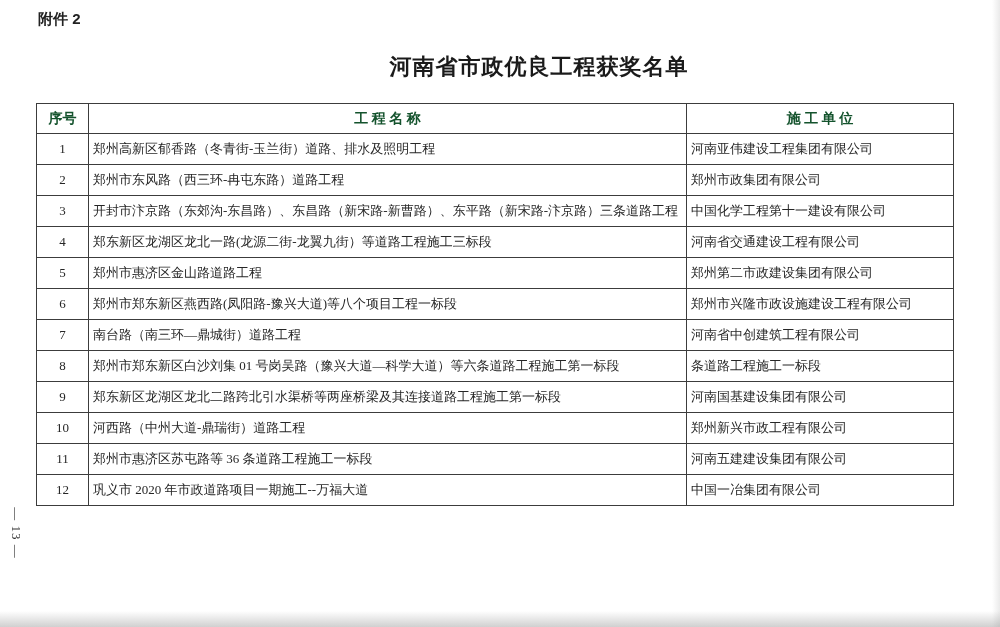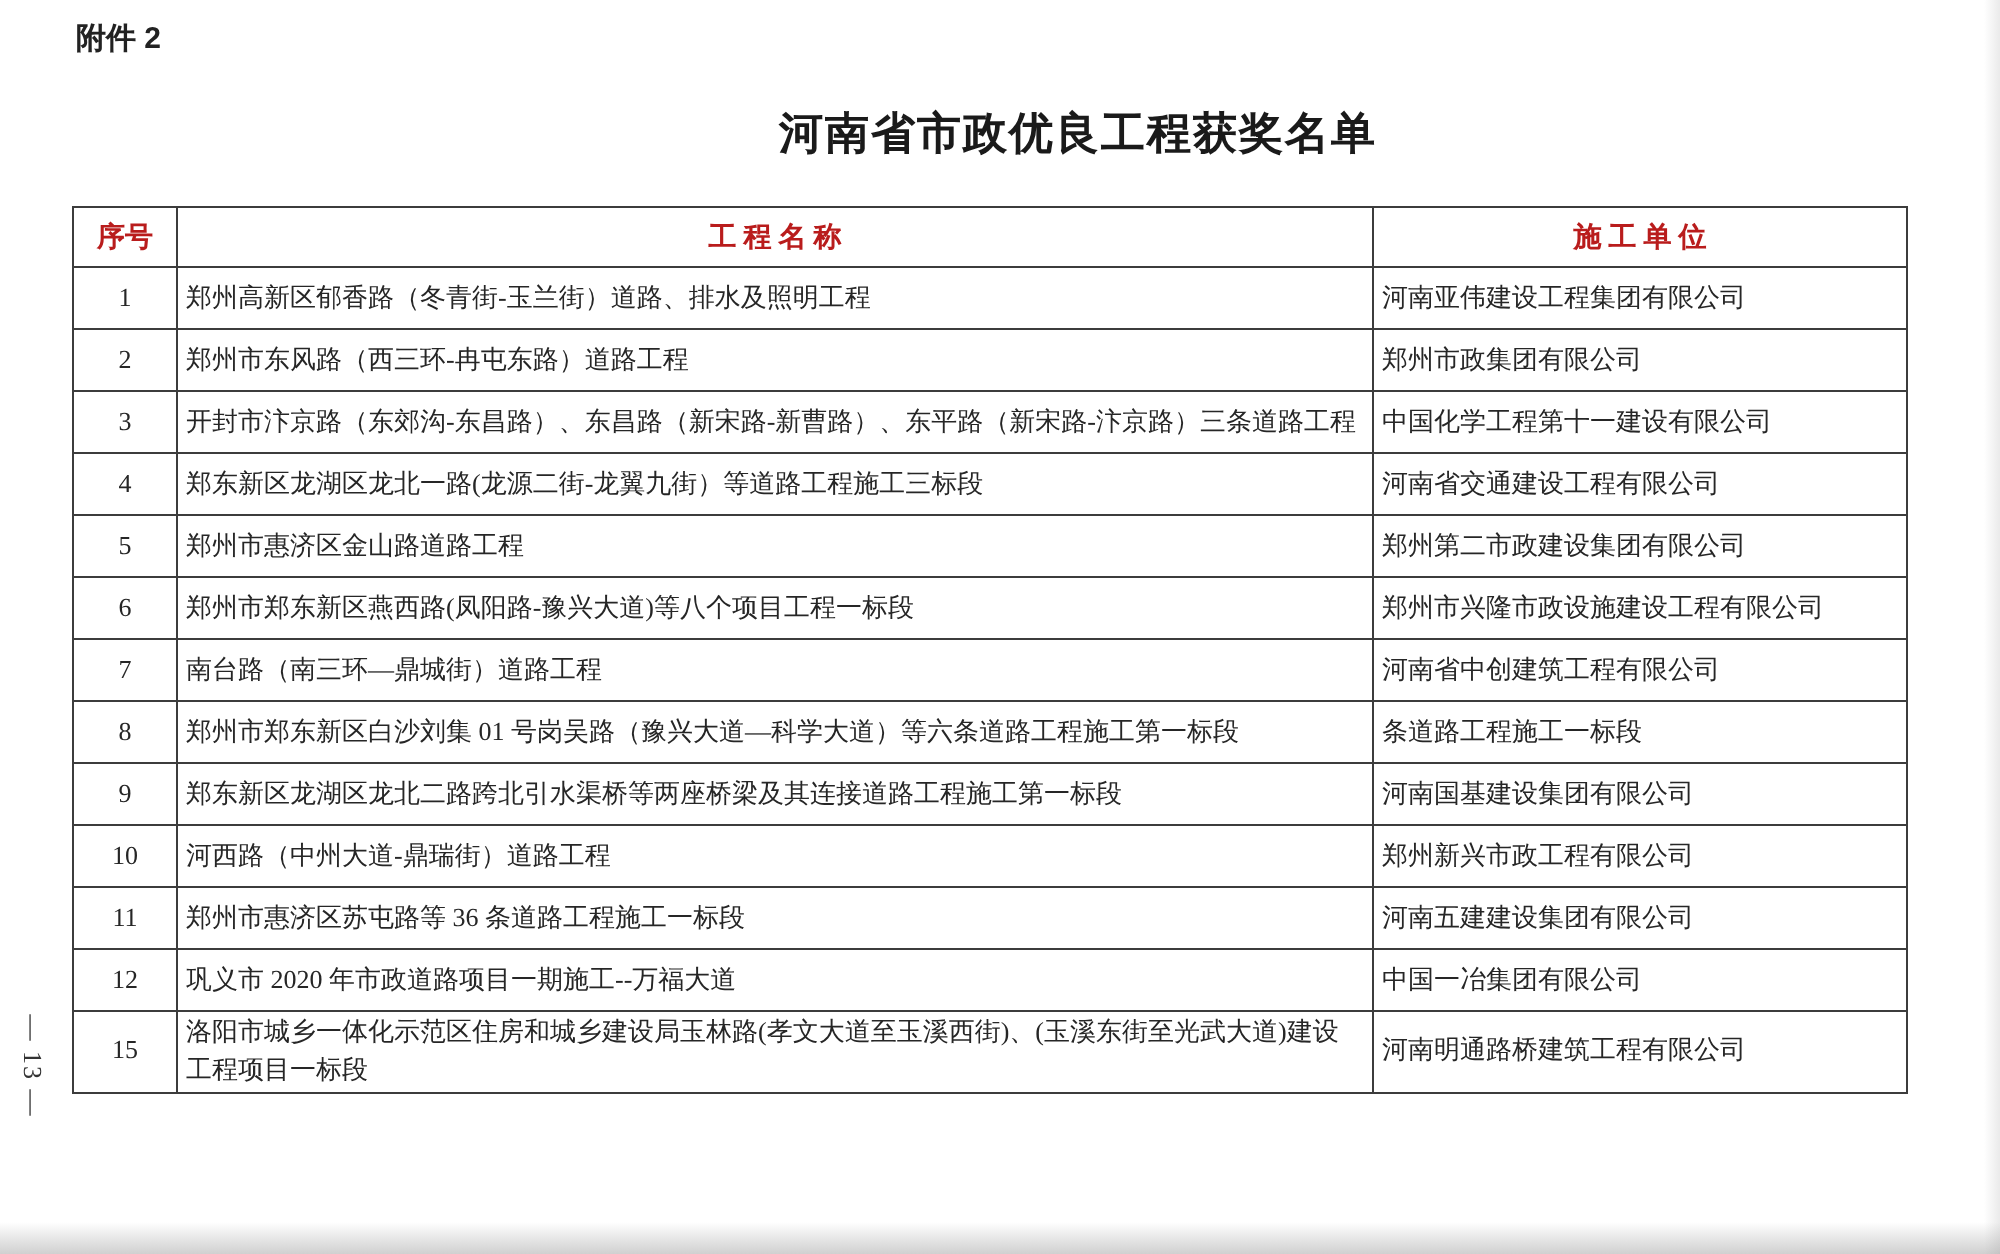--- a/index.html
+++ b/index.html
@@ -53,21 +53,21 @@
     border: 1px solid #3c3c3c;
     vertical-align: middle;
     overflow: hidden;
   }
   .awards-table th {
     height: 29px;
     font-size: 14px;
     font-weight: bold;
     text-align: center;
     padding: 0;
-    color: #b91c1c;
+    color: #14532d;
   }
   .awards-table td {
     height: 28px;
     line-height: 1.45;
     padding: 1px 4px;
   }
   .col-no   { width: 52px; }
   .col-proj { width: 598px; }
   .col-comp { width: 267px; }
   .cell-no {
@@ -185,25 +185,20 @@
         <tr>
           <td class="cell-no">11</td>
           <td class="cell-project">郑州市惠济区苏屯路等 36 条道路工程施工一标段</td>
           <td class="cell-company">河南五建建设集团有限公司</td>
         </tr>
         <tr>
           <td class="cell-no">12</td>
           <td class="cell-project">巩义市 2020 年市政道路项目一期施工--万福大道</td>
           <td class="cell-company">中国一冶集团有限公司</td>
         </tr>
-        <tr>
-          <td class="cell-no">15</td>
-          <td class="cell-project">洛阳市城乡一体化示范区住房和城乡建设局玉林路(孝文大道至玉溪西街)、(玉溪东街至光武大道)建设工程项目一标段</td>
-          <td class="cell-company">河南明通路桥建筑工程有限公司</td>
-        </tr>
       </tbody>
   </table>
 
   <div class="page-number">— 13 —</div>
 
   <div class="scan-shadow-bottom"></div>
   <div class="scan-shadow-right"></div>
 
 </div>
 

